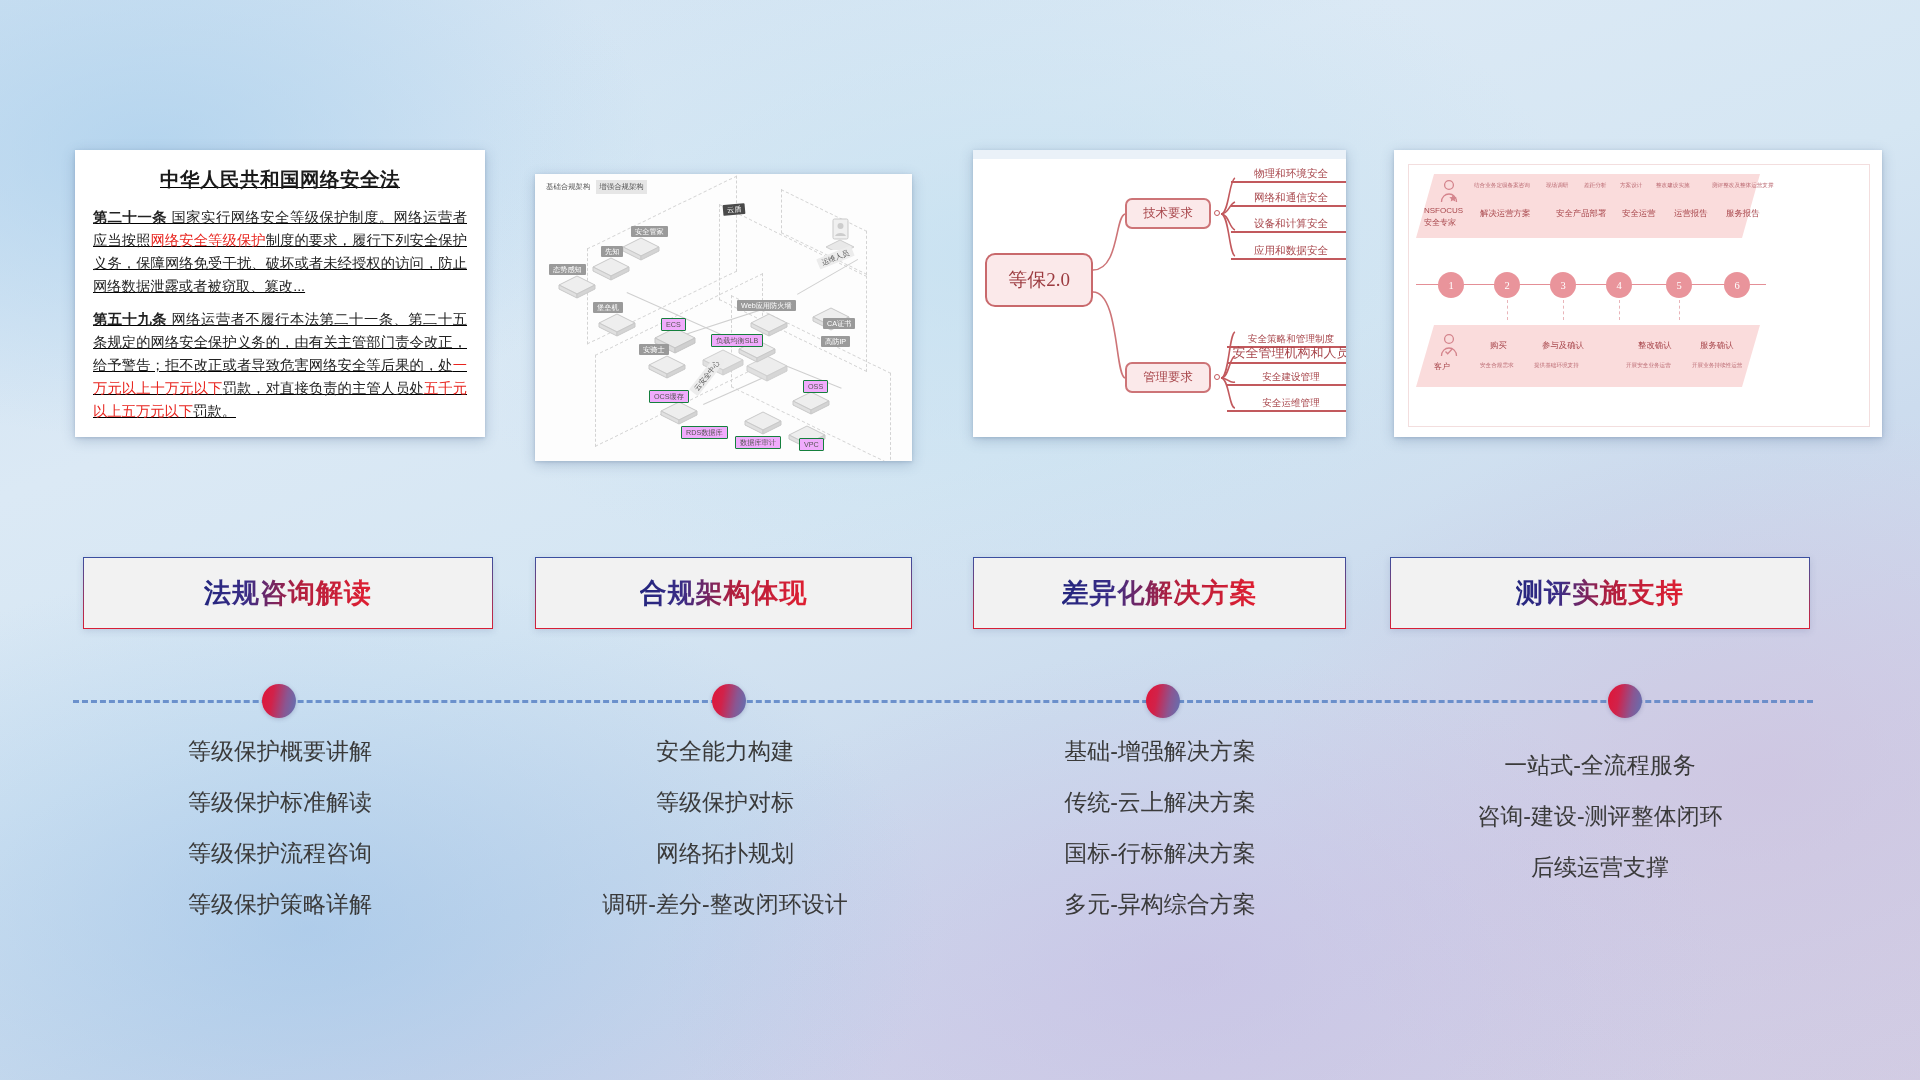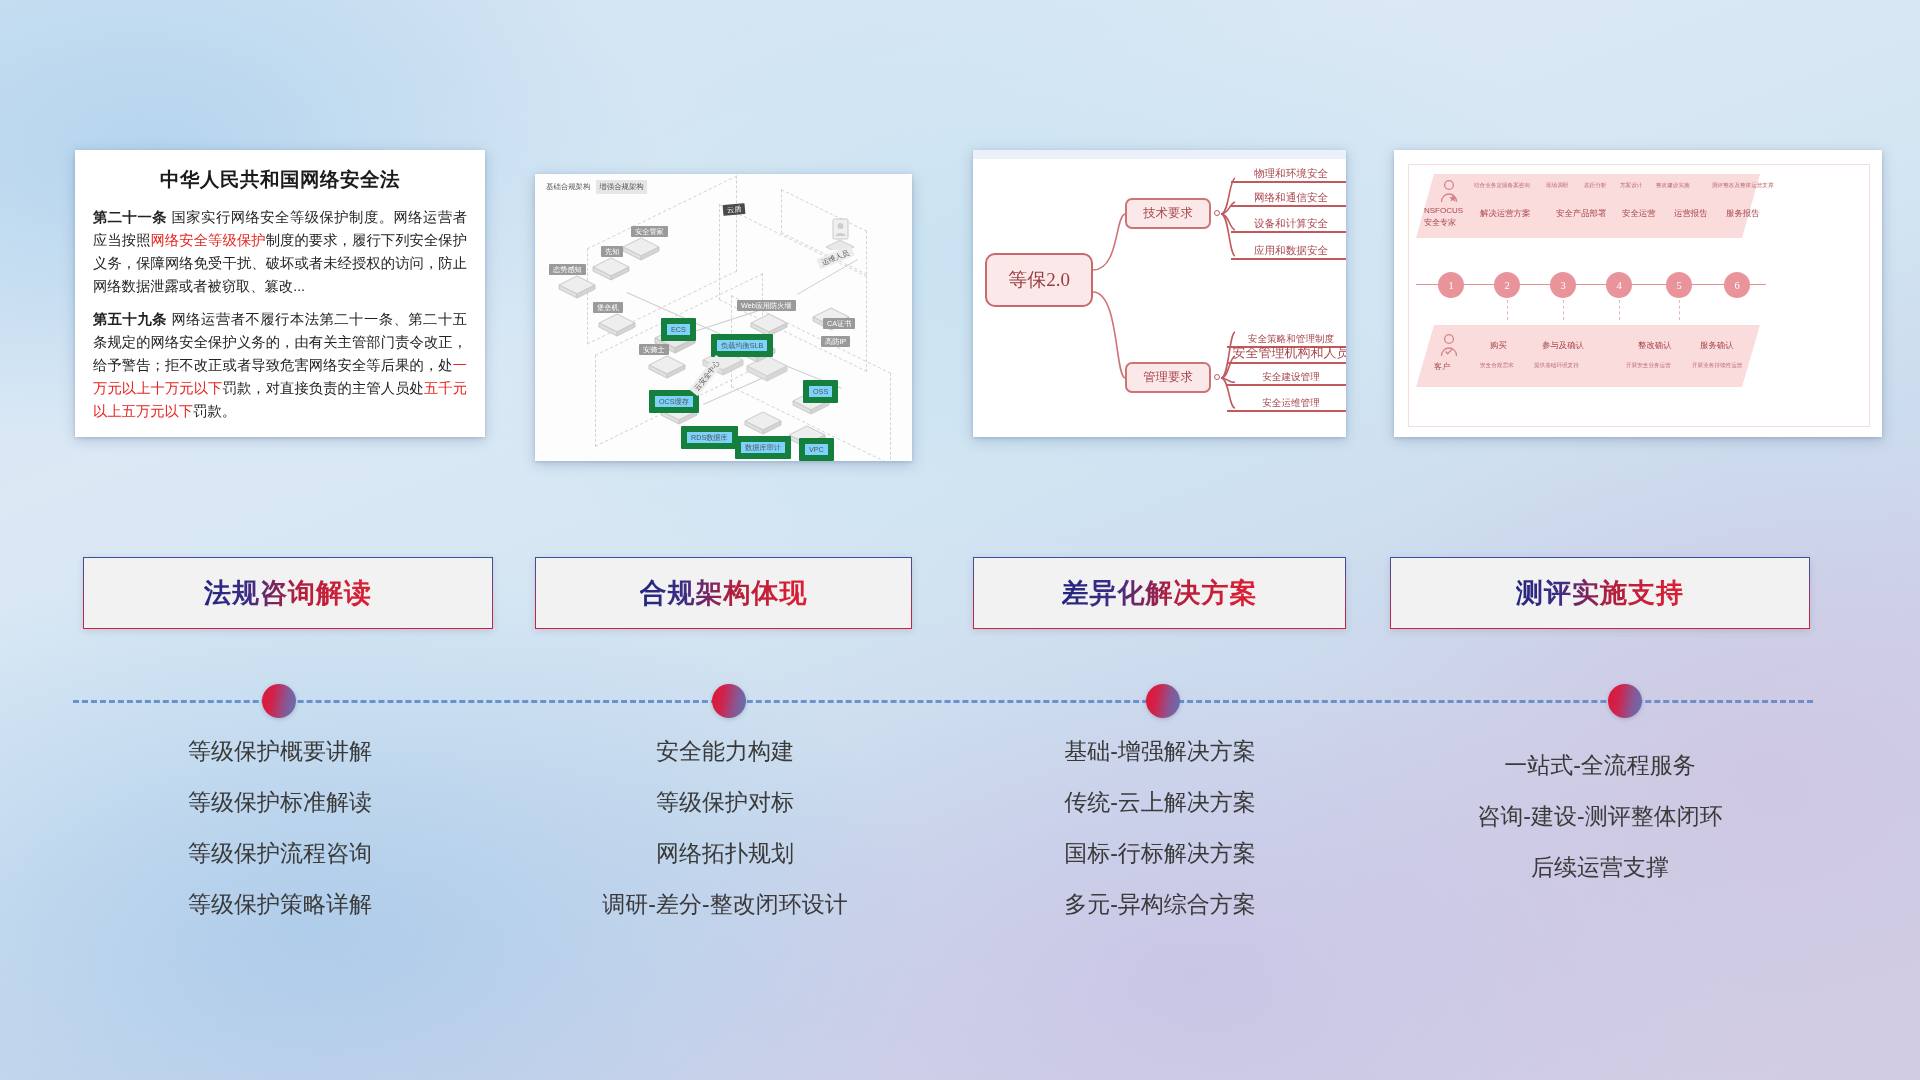--- a/index.html
+++ b/index.html
@@ -21,38 +21,38 @@
     position:absolute; top:150px; background:#fff;
     box-shadow:0 3px 12px rgba(60,90,130,.28), 0 1px 3px rgba(60,90,130,.20);
     overflow:hidden;
   }
   .c1 { left:75px;  width:410px; height:287px; }
   .c2 { left:535px; width:377px; height:287px;margin-top:24px; }
   .c3 { left:973px; width:373px; height:287px; }
   .c4 { left:1394px;width:488px; height:287px; }
 
   
-  .law { padding:16px 18px 10px; }
+  .law { padding:16px 18px 10px;text-decoration:underline; }
   .law h2 { text-align:center; font-size:19.5px; font-weight:bold; color:#1b1b1b;
             letter-spacing:.5px; margin-bottom:13px; }
   .law p  { font-size:14.3px; line-height:1.62; color:#222; text-align:justify;
             margin-bottom:9px; }
   .law b  { font-weight:bold; }
   .law .red { color:#e8231d; }
 
   
   .arch { position:relative; width:100%; height:100%; background:#fdfdfd; }
   .arch .tabs { position:absolute; left:8px; top:6px; display:flex; gap:3px; }
   .arch .tabs span { font-size:7.4px; color:#555; padding:2px 3px; }
   .arch .tabs span.on { background:#e6e6e6; }
   .arch .plane { position:absolute; border:1px dashed #d3d3d3; }
   .arch .nodelbl { position:absolute; font-size:7.2px; white-space:nowrap;
                    padding:2px 4px; border-radius:1px; line-height:1; }
   .arch .gl { background:#9a9a9a; color:#fff; }
-  .arch .wl { background:#7dd3fc; color:#555; border:6px solid #15803d; }
+  .arch .wl { background:#f0abfc; color:#555; border:1px solid #15803d; }
   .arch .dl { background:#4a4a4a; color:#fff; }
   .arch .pl { background:#ececec; color:#555; }
   .arch .iso { position:absolute; }
   .arch .line { position:absolute; background:#cfcfcf; height:1px; transform-origin:0 0; }
 
   
   .mind { position:relative; width:100%; height:100%; }
   .mind .hdr { position:absolute; left:0; top:0; width:100%; height:9px; background:#eaf1f8; }
   .mind .root {
     position:absolute; left:12px; top:103px; width:108px; height:54px;

